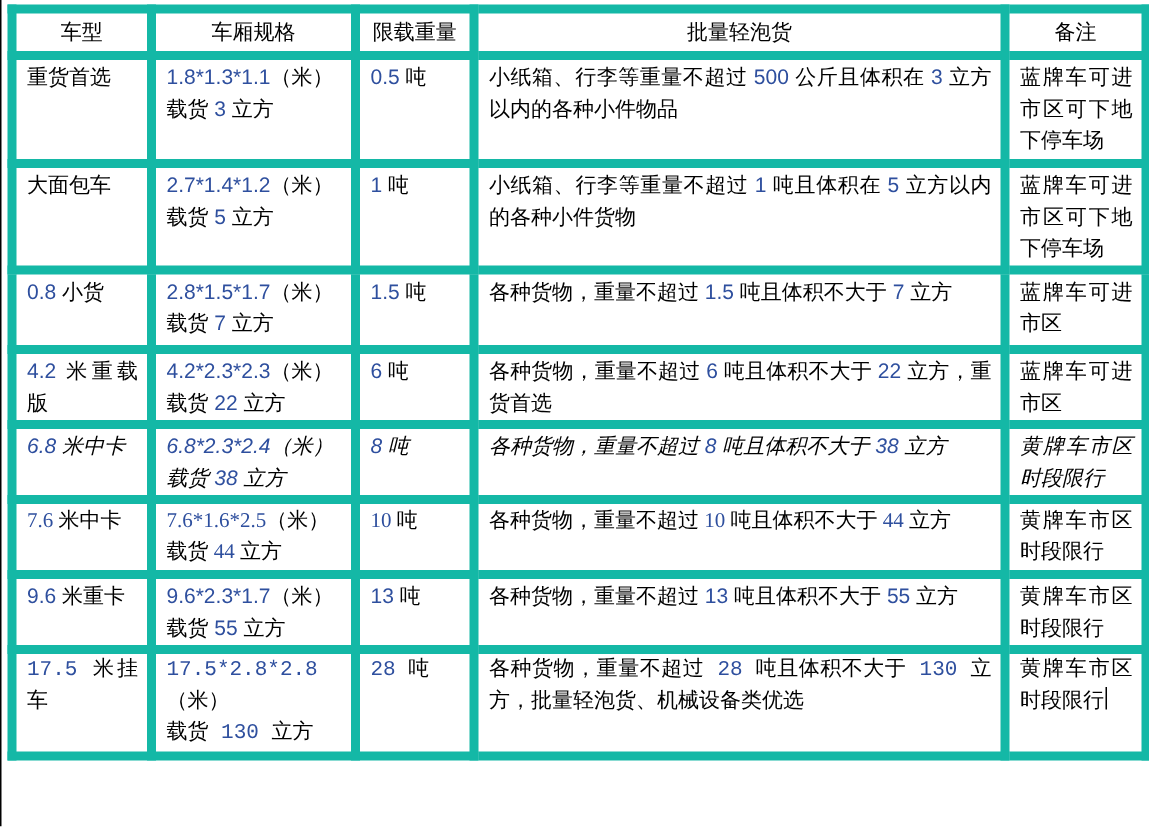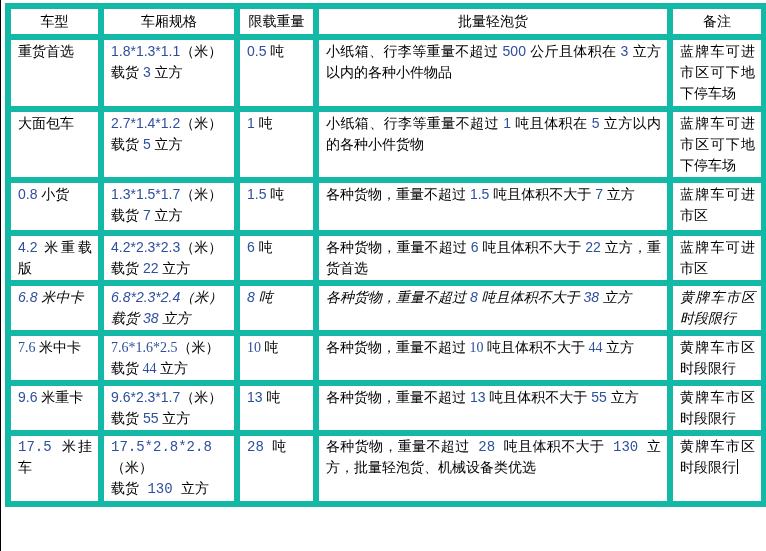--- a/index.html
+++ b/index.html
@@ -97,21 +97,21 @@
       </tr>
       <tr>
         <td>大面包车</td>
         <td><span class="num">2.7*1.4*1.2</span>（米）<br>载货 <span class="num">5</span> 立方</td>
         <td><span class="num">1</span> 吨</td>
         <td>小纸箱、行李等重量不超过 <span class="num">1</span> 吨且体积在 <span class="num">5</span> 立方以内的各种小件货物</td>
         <td>蓝牌车可进市区可下地下停车场</td>
       </tr>
       <tr>
         <td><span class="num">0.8</span> 小货</td>
-        <td><span class="num">1.3*1.5*1.7</span>（米）<br>载货 <span class="num">7</span> 立方</td>
+        <td><span class="num">2.8*1.5*1.7</span>（米）<br>载货 <span class="num">7</span> 立方</td>
         <td><span class="num">1.5</span> 吨</td>
         <td>各种货物，重量不超过 <span class="num">1.5</span> 吨且体积不大于 <span class="num">7</span> 立方</td>
         <td>蓝牌车可进市区</td>
       </tr>
       <tr>
         <td><span class="num">4.2</span> 米重载版</td>
         <td><span class="num">4.2*2.3*2.3</span>（米）<br>载货 <span class="num">22</span> 立方</td>
         <td><span class="num">6</span> 吨</td>
         <td>各种货物，重量不超过 <span class="num">6</span> 吨且体积不大于 <span class="num">22</span> 立方，重货首选</td>
         <td>蓝牌车可进市区</td>

